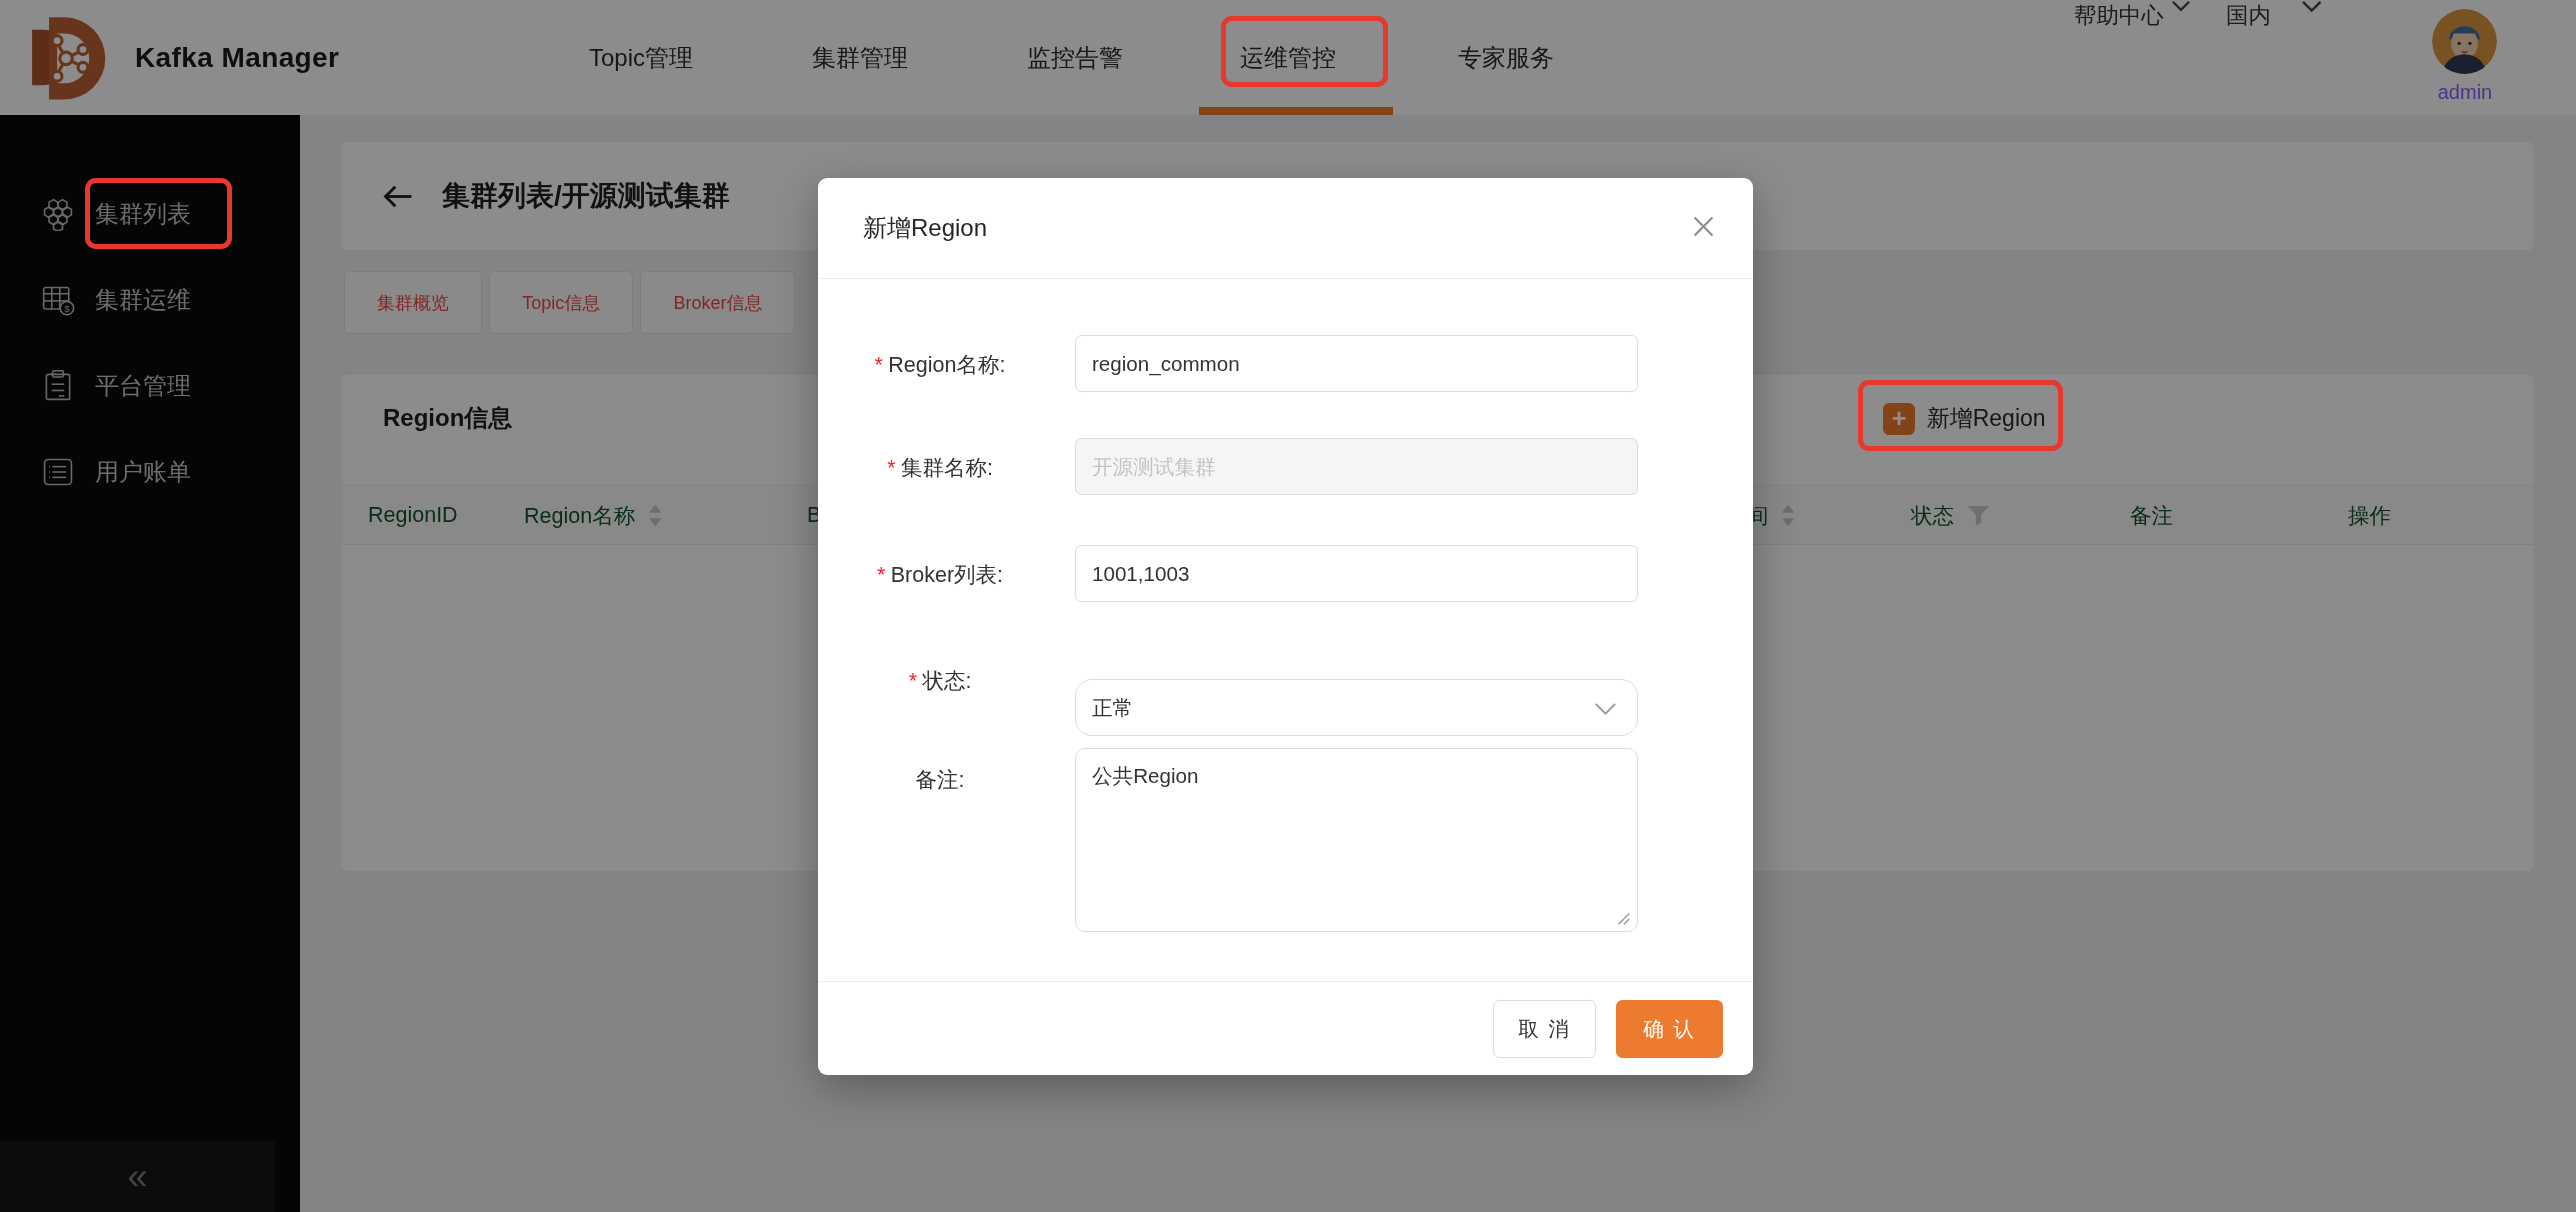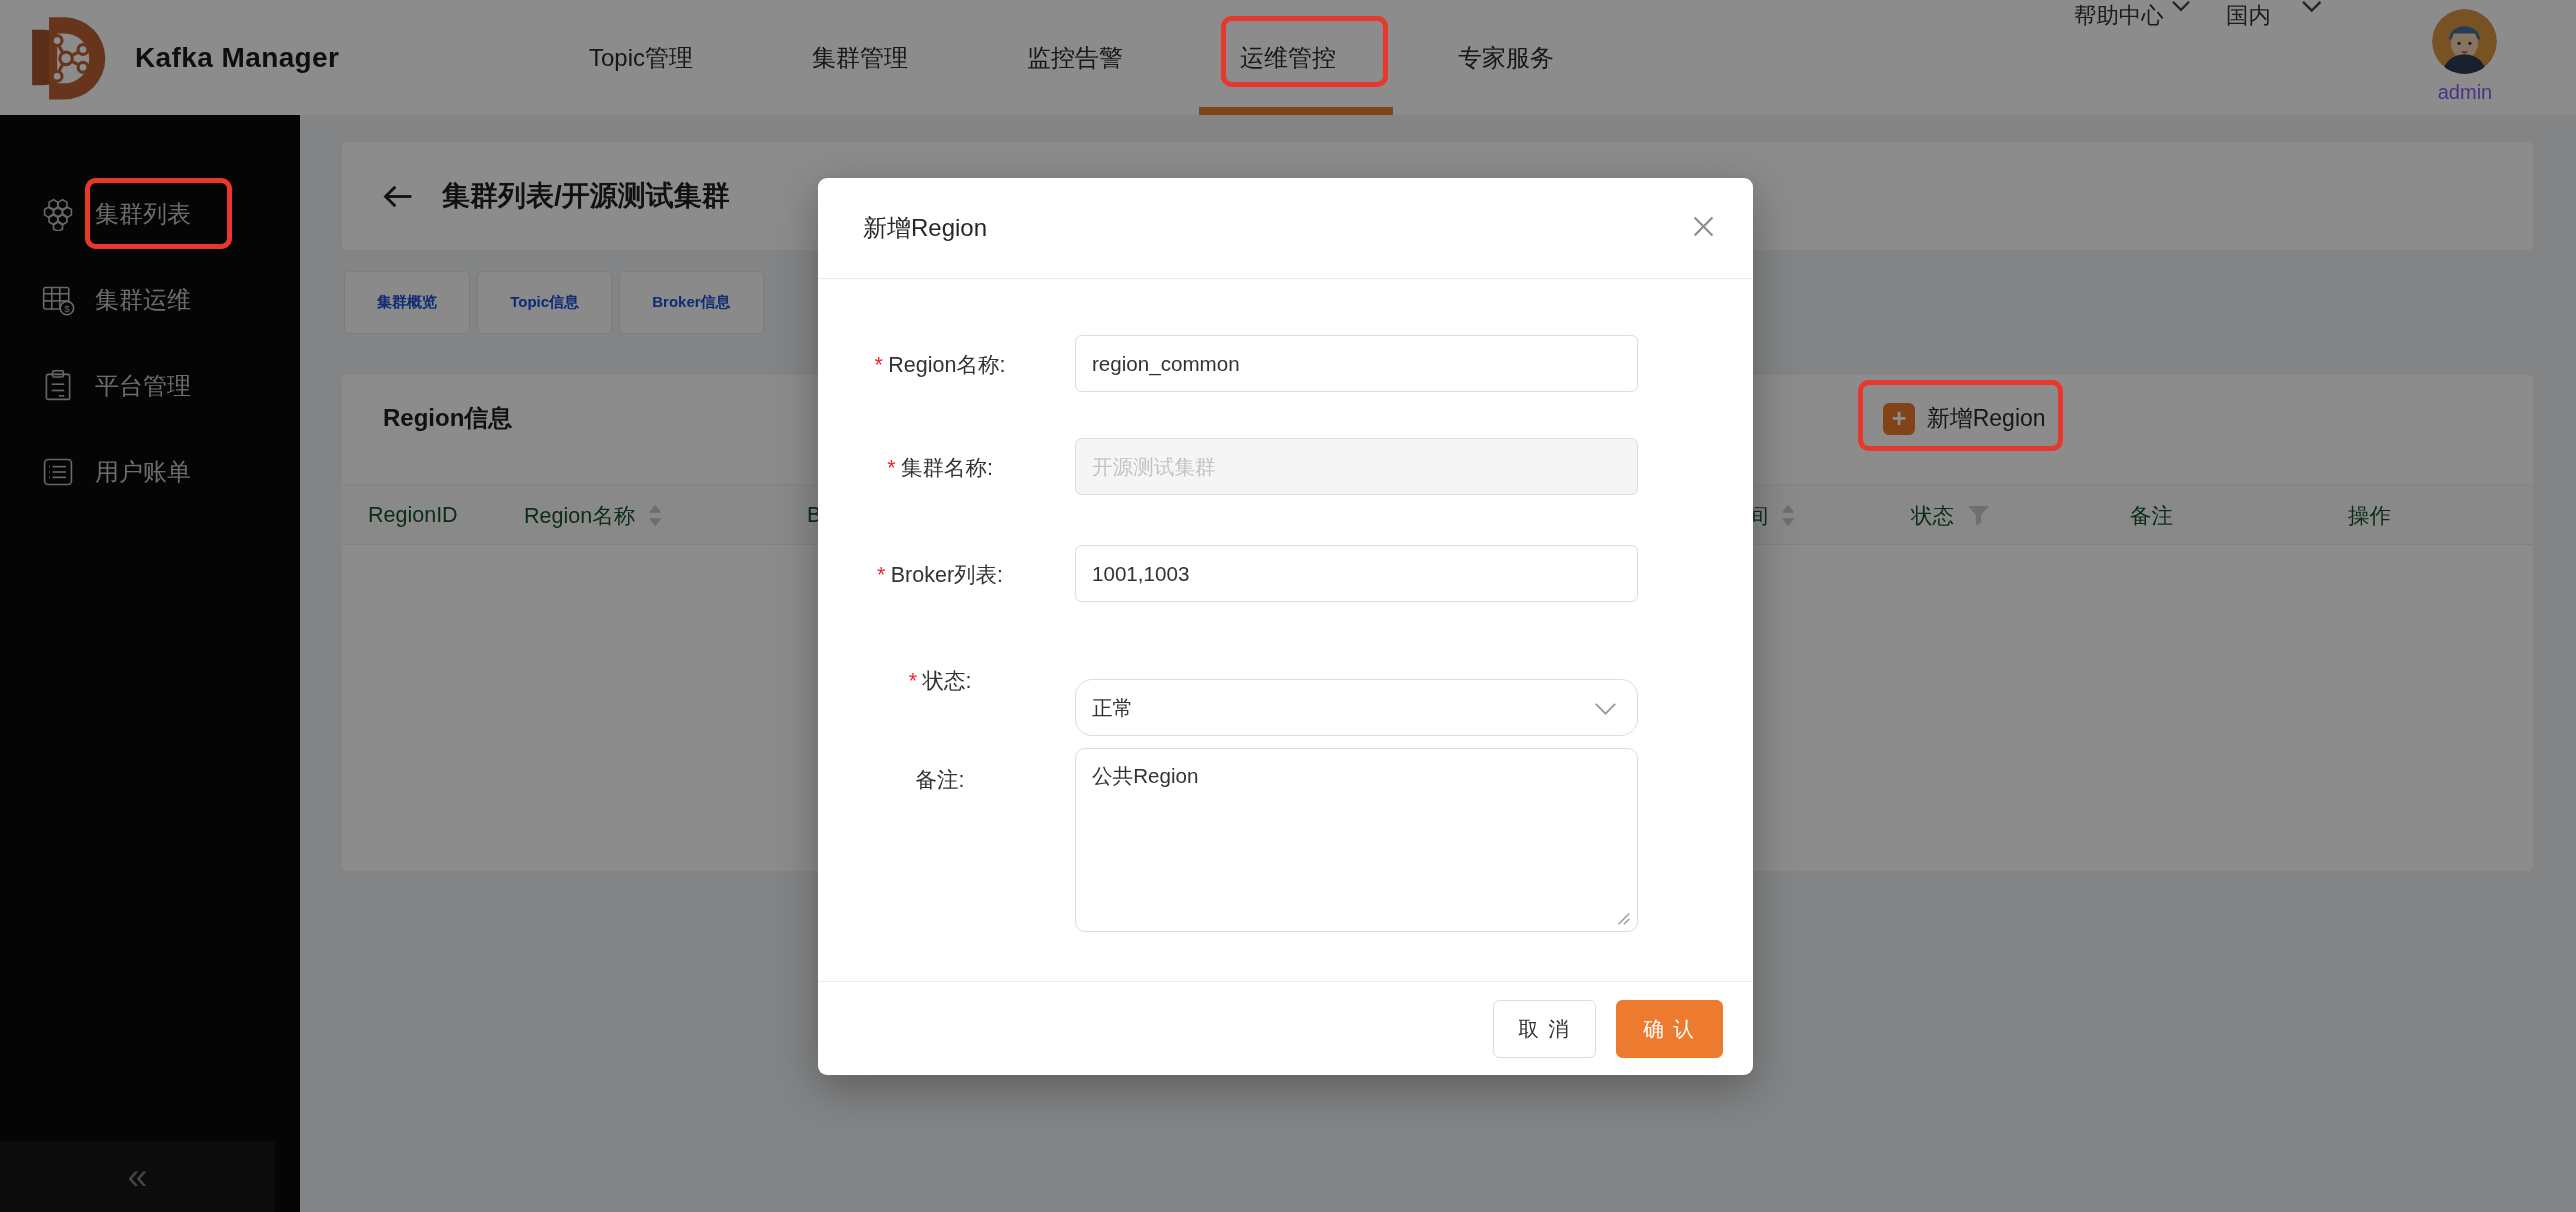--- a/index.html
+++ b/index.html
@@ -31,21 +31,21 @@
                    display:flex; align-items:center; justify-content:center;
                    color:#7d7d7d; font-size:36px; cursor:pointer; }
   
   .content-bg { position:absolute; left:300px; top:115px; width:2276px; height:1098px; background:#eef0f3; }
   .header-card { position:absolute; left:342px; top:142px; width:2191px; height:108px; background:#fff; border-radius:5.4px; z-index:11; }
   .back-btn { position:absolute; left:39px; top:0; height:108px; display:flex; align-items:center; cursor:pointer; }
   .page-title { position:absolute; left:100px; top:0; height:108px; display:flex; align-items:center;
                 font-size:28px; font-weight:700; color:#1f1f1f; }
   .tabs { position:absolute; left:344px; top:271px; display:flex; gap:7.2px; z-index:11; }
   .tab { height:63px; padding:0 32px; background:#fcfcfc; border:0.9px solid #e2e2e2; border-radius:5.4px;
-         display:flex; align-items:center; font-size:15px; color:#1d4ed8; cursor:pointer;font-weight:bold; }
+         display:flex; align-items:center; font-size:18px; color:#ef4444; cursor:pointer; }
   .region-card { position:absolute; left:342px; top:375px; width:2191px; height:496px; background:#fff; border-radius:5.4px; z-index:11; }
   .section-title { position:absolute; left:41px; top:21.5px; height:43px; display:flex; align-items:center;
                    font-size:24px; font-weight:600; color:#1f1f1f; }
   .add-btn { position:absolute; left:1541px; top:20px; height:47px; display:flex; align-items:center; gap:11.7px; cursor:pointer; }
   .add-btn .plus { width:32px; height:32px; background:#ED7B2F; border-radius:6.3px; color:#fff;
                    display:flex; align-items:center; justify-content:center; font-size:25px; font-weight:700; line-height:1; }
   .add-btn .lbl { font-size:23px; color:#2b2b2b; }
   .search-box { position:absolute; left:1782px; top:14.4px; width:378px; height:57px; background:#fff;
                 border:1.8px solid #dcdcdc; border-radius:6.3px; display:flex; align-items:center; }
   .search-box input { flex:1; border:none; outline:none; background:transparent; padding:0 18px 0 23px;

